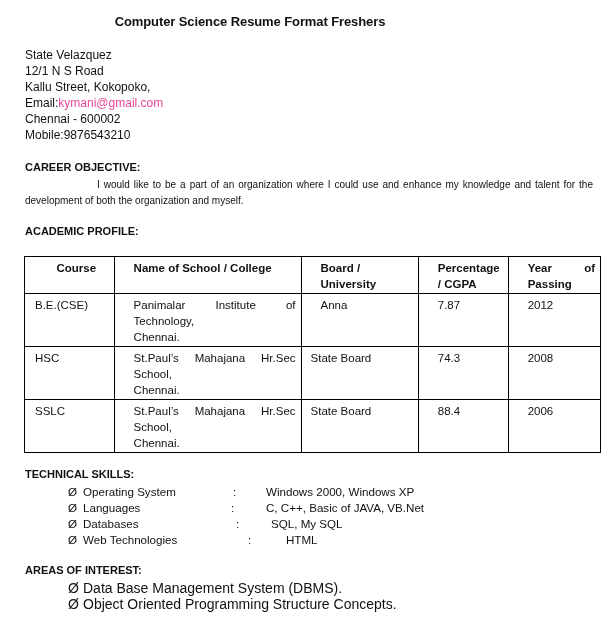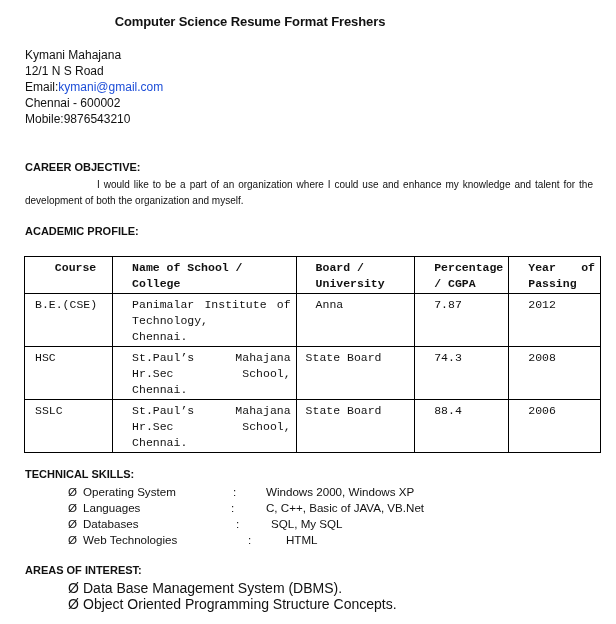--- a/index.html
+++ b/index.html
@@ -2,29 +2,29 @@
 <html><head>
 <meta charset="utf-8">
 <style>
   html, body { margin: 0; padding: 0; background: #ffffff; }
   body { width: 616px; height: 624px; position: relative; overflow: hidden;
          font-family: "Liberation Sans", sans-serif; font-size: 12px; color: #111; }
   .title { position: absolute; left: 0; width: 500px; top: 14px; text-align: center;
            font-weight: bold; font-size: 13px; letter-spacing: -0.1px; }
   .addr { position: absolute; left: 25px; top: 47px; line-height: 16px; }
   .addr div { white-space: nowrap; }
-  .email-link { color: #1d4ed8; }
+  .email-link { color: #ec4899; }
   .heading { position: absolute; left: 25px; font-weight: bold; font-size: 11px; }
   .objective { position: absolute; left: 25px; top: 177px; width: 568px; line-height: 16px;
                text-align: justify; font-size: 10px; }
   .objective .indent { display: inline-block; width: 72px; }
   table.acad { position: absolute; left: 24px; top: 256px; width: 577px; border-collapse: collapse;
                font-size: 11.5px; }
   table.acad td, table.acad th { border: 1px solid #000; vertical-align: top; padding: 3px 5px 0 19px;
-               line-height: 16px; text-align: left; font-family: Liberation Mono, monospace; }
+               line-height: 16px; text-align: left; }
   table.acad th { font-weight: bold; height: 33px; }
   table.acad tr.r1 td { height: 49px; }
   table.acad tr.r2 td, table.acad tr.r3 td { height: 49px; }
   .col-course { width: 74px; }
   .col-course.hdr { text-align: center !important; }
   .col-school { width: 200px; }
   .col-board { width: 106px; }
   .col-pct { width: 66px; }
   .col-year { width: 76px; }
   .just { text-align: justify; text-align-last: justify; display: block; }
@@ -37,22 +37,23 @@
   .sk-value { position: absolute; }
   .interests { position: absolute; left: 68px; top: 580px; line-height: 16px; font-size: 14px; }
   .interests div { white-space: nowrap; }
 </style>
 </head>
 <body>
 
 <div class="title">Computer Science Resume Format Freshers</div>
 
 <div class="addr">
-  <div>Kymani Mahajana</div>
+  <div>State Velazquez</div>
   <div>12/1 N S Road</div>
+  <div>Kallu Street, Kokopoko,</div>
   <div><span>Email:</span><span class="email-link">kymani@gmail.com</span></div>
   <div>Chennai - 600002</div>
   <div><span>Mobile:</span><span>9876543210</span></div>
 </div>
 
 <div class="heading" style="top:161px;">CAREER OBJECTIVE:</div>
 <div class="objective"><span class="indent"></span><span>I would like to be a part of an organization where I could use and enhance my knowledge and talent for the development of both the organization and myself.</span></div>
 
 <div class="heading" style="top:225px;">ACADEMIC PROFILE:</div>
 

